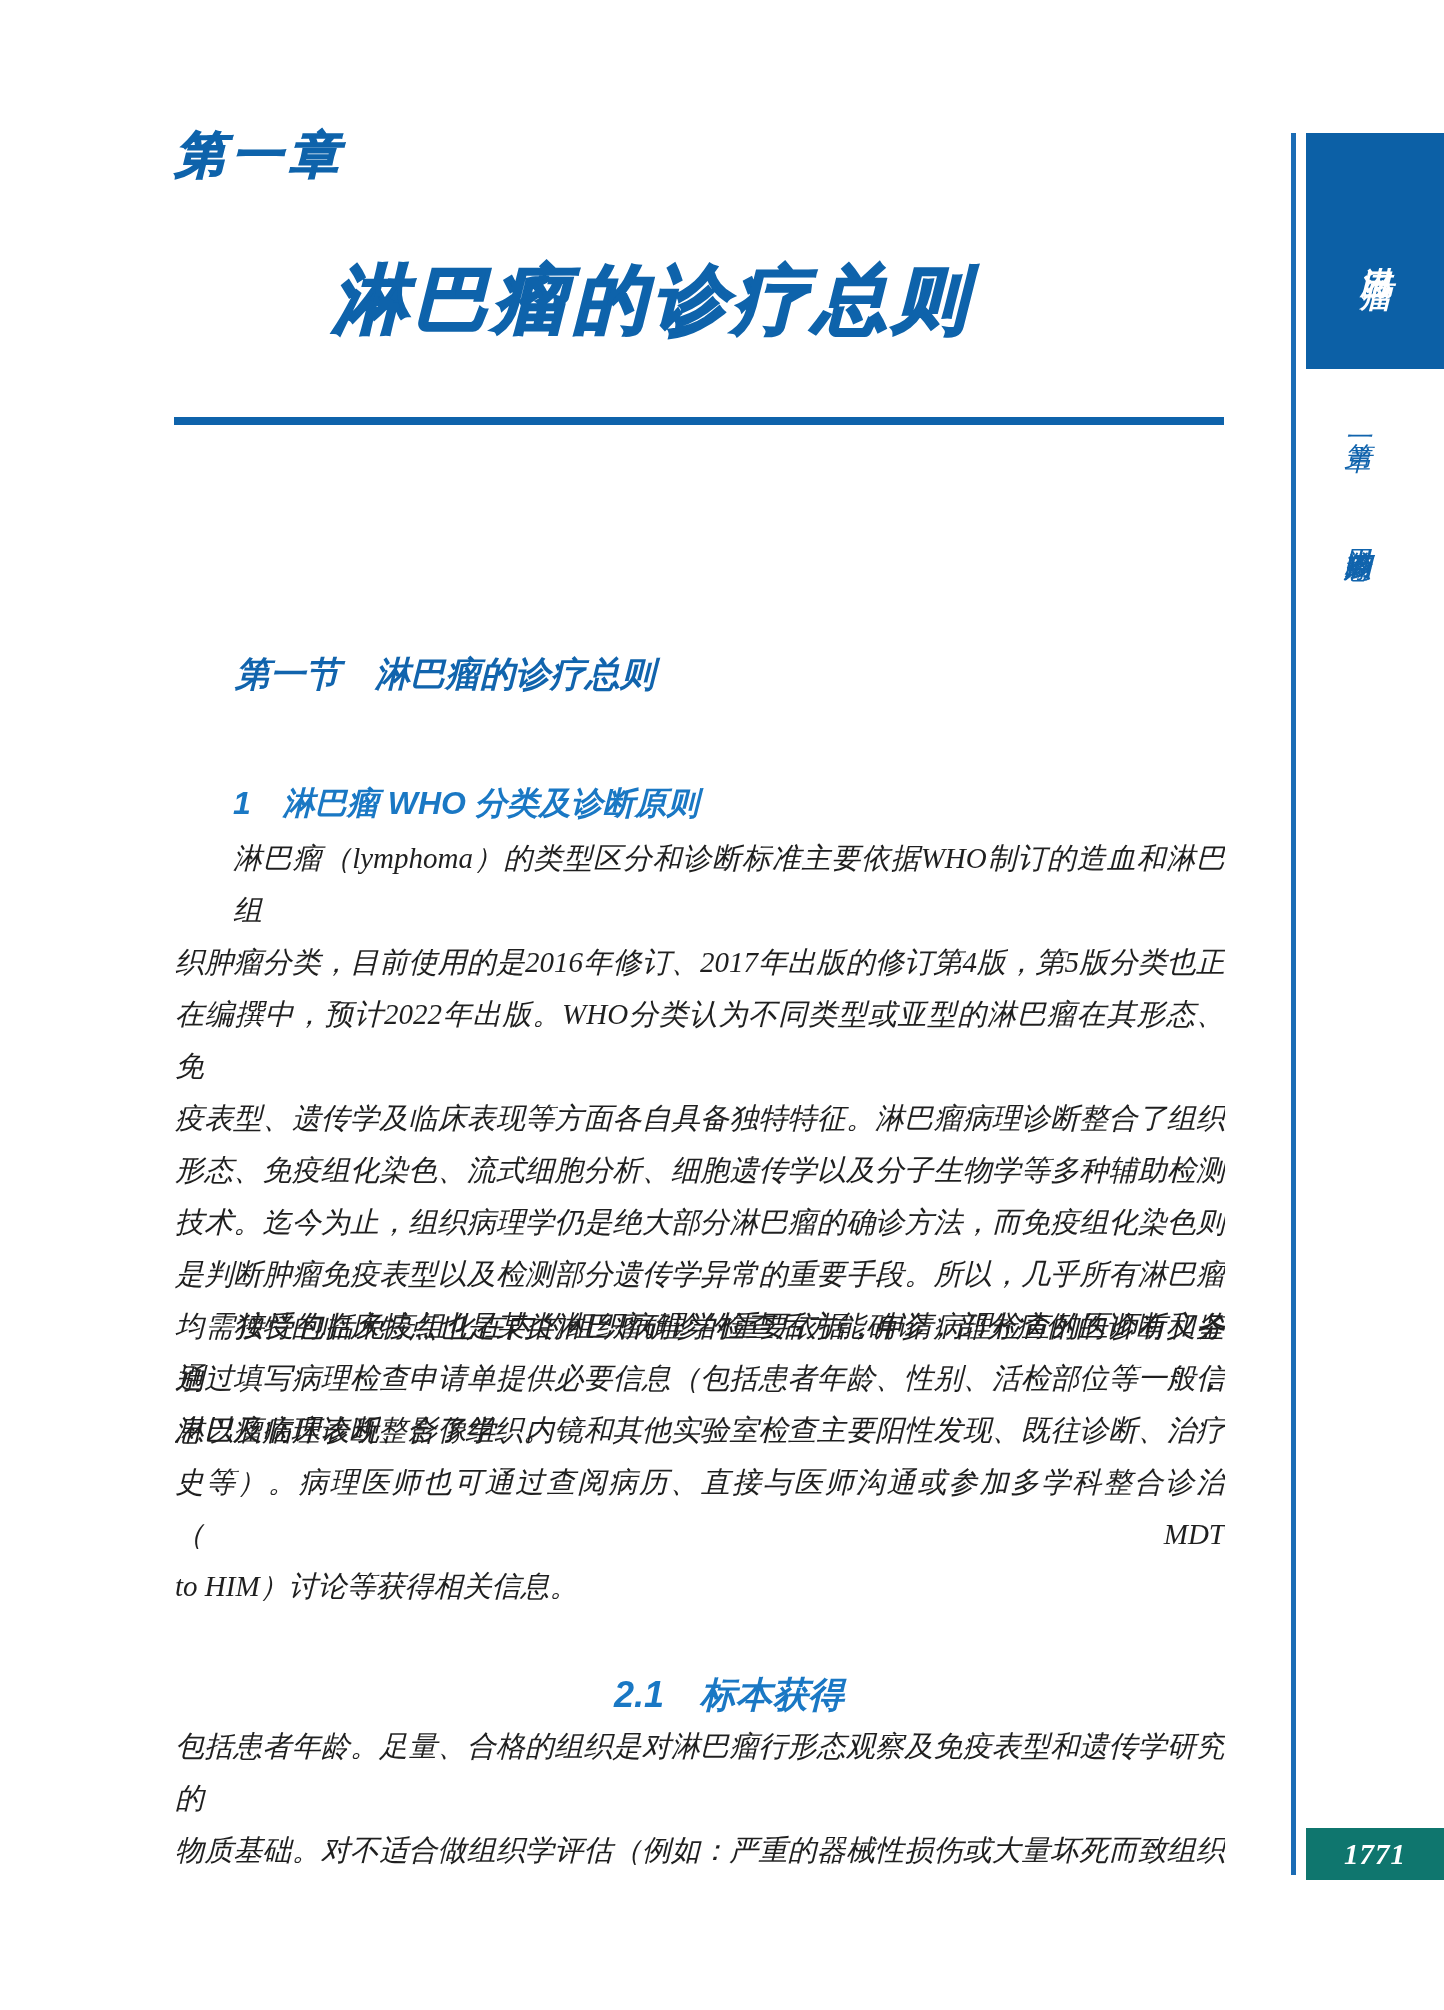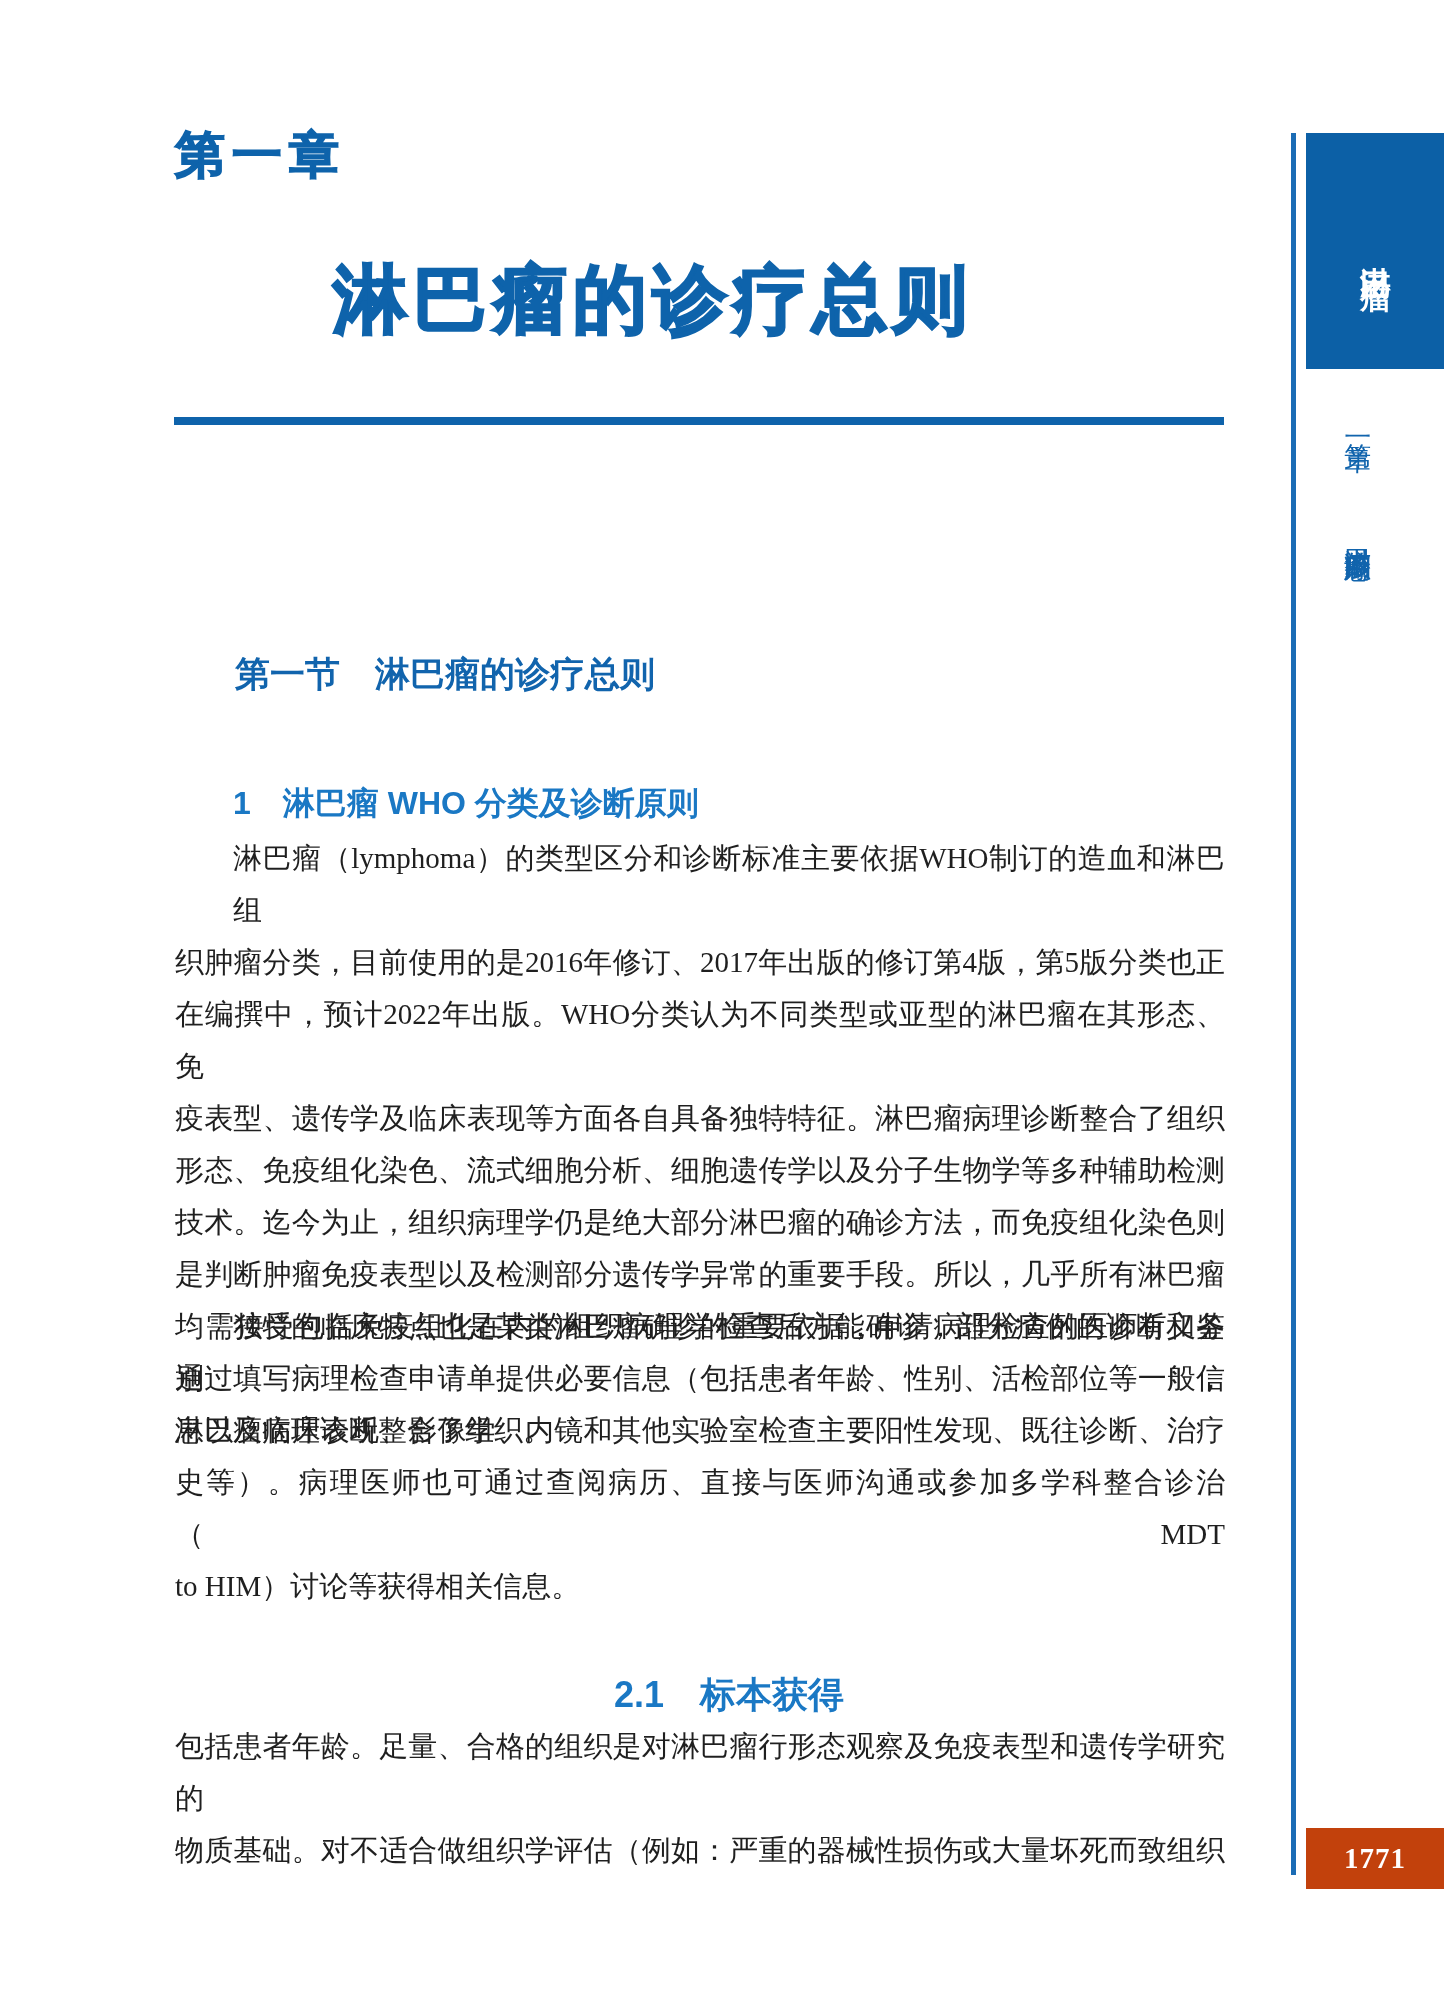--- a/index.html
+++ b/index.html
@@ -1,19 +1,20 @@
 <!DOCTYPE html>
 <html><head>
 <meta charset="utf-8">
 <style>
   html,body{margin:0;padding:0;background:#e8e8e8;}
   .page{
     position:relative;width:1444px;height:2010px;background:#ffffff;
     margin:0 auto;overflow:hidden;
     font-family:"Liberation Serif","DejaVu Serif",serif;
+    font-style:italic;
   }
   
   .chapter-label{
     position:absolute;left:175px;top:130px;
     font-family:"Liberation Sans","DejaVu Sans",sans-serif;
     font-size:50px;font-weight:900;letter-spacing:7px;line-height:1;
     color:#0e63ab;-webkit-text-stroke:1.5px #0e63ab;
   }
   .chapter-title{
     position:absolute;left:333px;top:263px;margin:0;
@@ -40,22 +41,22 @@
     font-size:31px;font-weight:bold;letter-spacing:6px;color:#ffffff;
   }
   .side-ch-num,.side-ch-title{
     position:absolute;left:1342px;writing-mode:vertical-rl;text-orientation:upright;
     font-family:"Liberation Serif","DejaVu Serif",serif;
     font-size:27px;color:#1164ad;letter-spacing:1px;line-height:1.1;
   }
   .side-ch-num{top:422px;}
   .side-ch-title{top:527px;}
   .page-badge{
-    position:absolute;left:1306px;top:1828px;width:138px;height:61px;
-    background:#c2410c;display:flex;align-items:center;justify-content:center;
+    position:absolute;left:1306px;top:1828px;width:138px;height:52px;
+    background:#0f766e;display:flex;align-items:center;justify-content:center;
   }
   .page-badge span{
     font-family:"Liberation Serif","DejaVu Serif",serif;
     font-size:29px;font-weight:bold;color:#ffffff;letter-spacing:1px;
   }
   
   .content{position:absolute;left:175px;top:0;width:1050px;height:2010px;}
   .section-heading{
     position:absolute;left:0;top:654px;width:1050px;margin:0;padding-left:60px;
     box-sizing:border-box;font-family:"Liberation Serif","DejaVu Serif",serif;

